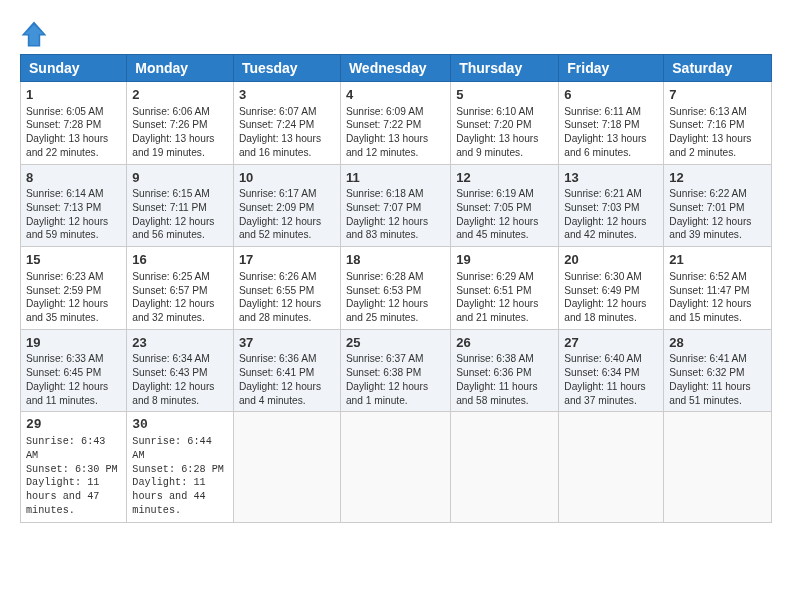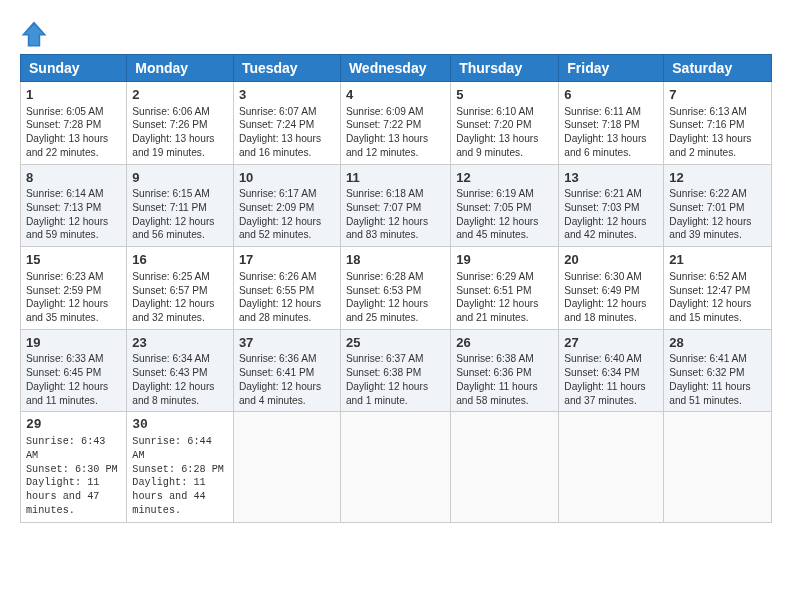--- a/index.html
+++ b/index.html
@@ -152,21 +152,21 @@
           <td><span class="day-num">13</span><span>Sunrise: 6:21 AM</span><br><span>Sunset: 7:03 PM</span><br><span>Daylight: 12 hours and 42 minutes.</span></td>
           <td><span class="day-num">12</span><span>Sunrise: 6:22 AM</span><br><span>Sunset: 7:01 PM</span><br><span>Daylight: 12 hours and 39 minutes.</span></td>
         </tr>
         <tr>
           <td><span class="day-num">15</span><span>Sunrise: 6:23 AM</span><br><span>Sunset: 2:59 PM</span><br><span>Daylight: 12 hours and 35 minutes.</span></td>
           <td><span class="day-num">16</span><span>Sunrise: 6:25 AM</span><br><span>Sunset: 6:57 PM</span><br><span>Daylight: 12 hours and 32 minutes.</span></td>
           <td><span class="day-num">17</span><span>Sunrise: 6:26 AM</span><br><span>Sunset: 6:55 PM</span><br><span>Daylight: 12 hours and 28 minutes.</span></td>
           <td><span class="day-num">18</span><span>Sunrise: 6:28 AM</span><br><span>Sunset: 6:53 PM</span><br><span>Daylight: 12 hours and 25 minutes.</span></td>
           <td><span class="day-num">19</span><span>Sunrise: 6:29 AM</span><br><span>Sunset: 6:51 PM</span><br><span>Daylight: 12 hours and 21 minutes.</span></td>
           <td><span class="day-num">20</span><span>Sunrise: 6:30 AM</span><br><span>Sunset: 6:49 PM</span><br><span>Daylight: 12 hours and 18 minutes.</span></td>
-          <td><span class="day-num">21</span><span>Sunrise: 6:52 AM</span><br><span>Sunset: 12:47 PM</span><br><span>Daylight: 12 hours and 15 minutes.</span></td>
+          <td><span class="day-num">21</span><span>Sunrise: 6:52 AM</span><br><span>Sunset: 11:47 PM</span><br><span>Daylight: 12 hours and 15 minutes.</span></td>
         </tr>
         <tr>
           <td><span class="day-num">19</span><span>Sunrise: 6:33 AM</span><br><span>Sunset: 6:45 PM</span><br><span>Daylight: 12 hours and 11 minutes.</span></td>
           <td><span class="day-num">23</span><span>Sunrise: 6:34 AM</span><br><span>Sunset: 6:43 PM</span><br><span>Daylight: 12 hours and 8 minutes.</span></td>
           <td><span class="day-num">37</span><span>Sunrise: 6:36 AM</span><br><span>Sunset: 6:41 PM</span><br><span>Daylight: 12 hours and 4 minutes.</span></td>
           <td><span class="day-num">25</span><span>Sunrise: 6:37 AM</span><br><span>Sunset: 6:38 PM</span><br><span>Daylight: 12 hours and 1 minute.</span></td>
           <td><span class="day-num">26</span><span>Sunrise: 6:38 AM</span><br><span>Sunset: 6:36 PM</span><br><span>Daylight: 11 hours and 58 minutes.</span></td>
           <td><span class="day-num">27</span><span>Sunrise: 6:40 AM</span><br><span>Sunset: 6:34 PM</span><br><span>Daylight: 11 hours and 37 minutes.</span></td>
           <td><span class="day-num">28</span><span>Sunrise: 6:41 AM</span><br><span>Sunset: 6:32 PM</span><br><span>Daylight: 11 hours and 51 minutes.</span></td>
         </tr>

